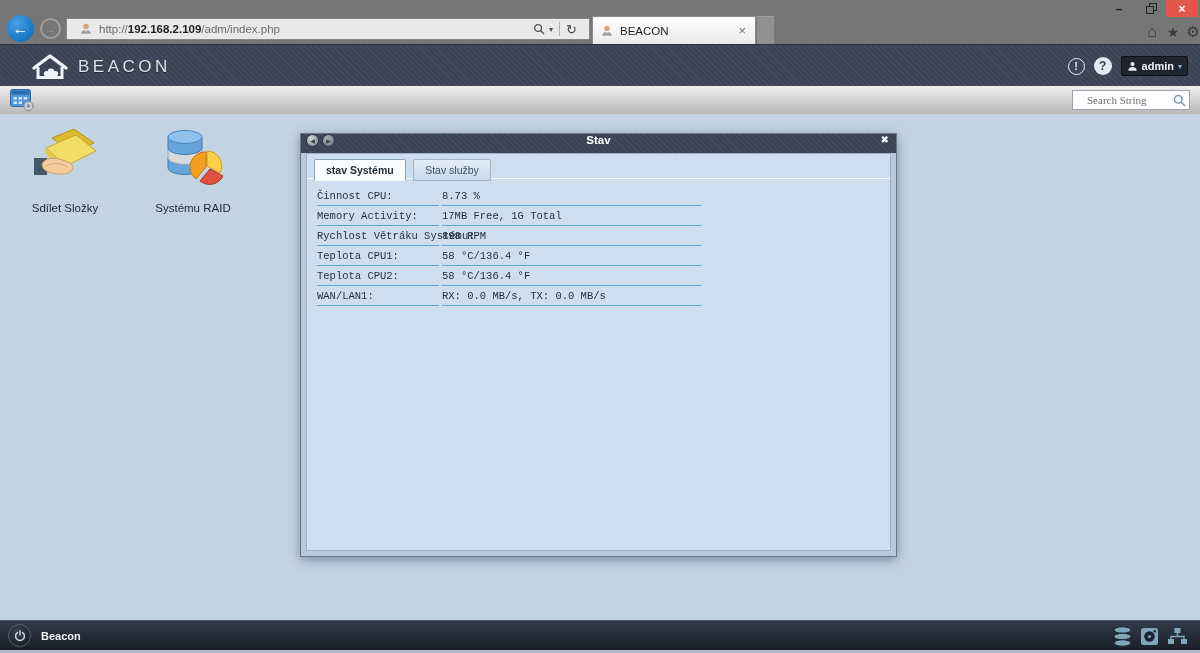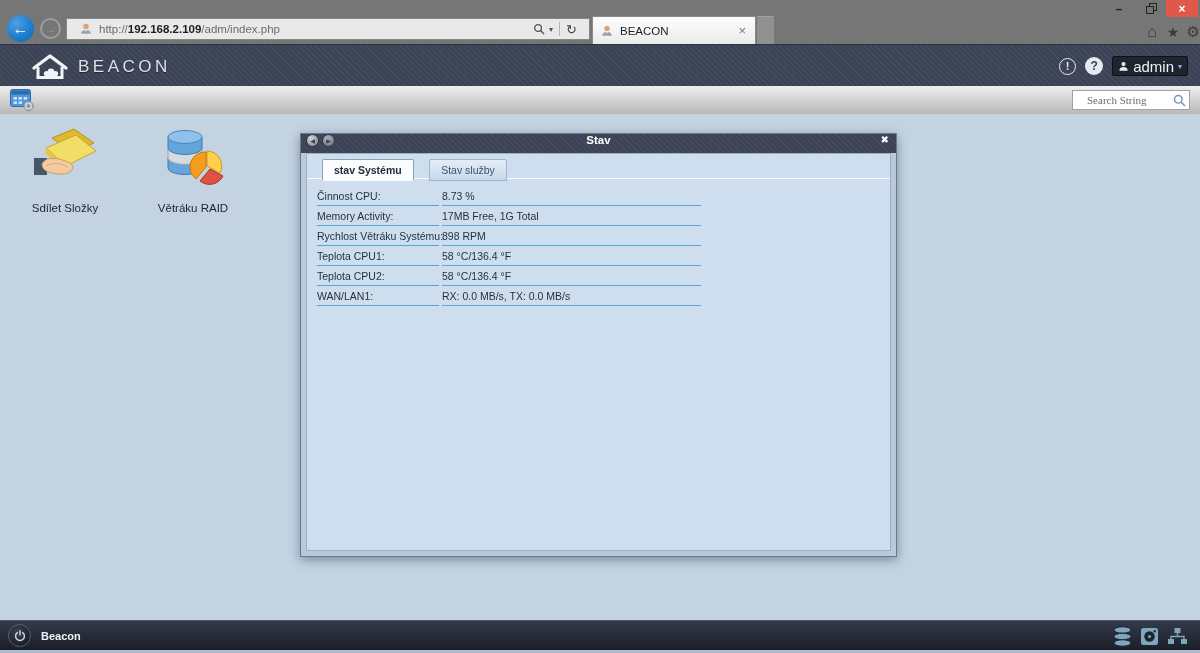--- a/index.html
+++ b/index.html
@@ -48,21 +48,21 @@
   .brand-logo { position:absolute; left:30px; top:8px; }
   .brand-name { position:absolute; left:78px; top:12px; font-size:17px; letter-spacing:3.5px;
     color:#dde2e9; text-shadow:0 1px 1px rgba(0,0,0,.5); }
   .hdr-right { position:absolute; right:12px; top:0; height:42px; display:flex; align-items:center; gap:9px; }
   .ic-alert { width:17px; height:17px; border-radius:50%; border:1.5px solid #e9edf3; color:#e9edf3;
     font-size:11px; font-weight:bold; display:flex; align-items:center; justify-content:center; }
   .ic-help { width:18px; height:18px; border-radius:50%; background:#e4eaf1; color:#39404e;
     font-size:12px; font-weight:bold; display:flex; align-items:center; justify-content:center; }
   .user-chip { height:20px; background:#20242f; border:1px solid #0d1016; border-radius:2px;
     display:flex; align-items:center; padding:0 5px; gap:4px; }
-  .user-chip .uname { font-size:15px; font-weight:normal; color:#eef1f5; }
+  .user-chip .uname { font-size:11px; font-weight:bold; color:#eef1f5; }
   .user-chip .ucaret { font-size:8px; color:#7db3dc; }
 
   
   .toolbar { position:absolute; left:0; top:86px; width:1200px; height:28px;
     background:linear-gradient(#efefef,#b7b7b7); }
   .tb-appicon { position:absolute; left:10px; top:3px; }
   .searchbox { position:absolute; right:10px; top:4px; width:118px; height:20px; background:#fff;
     border:1px solid #98a4b0; display:flex; align-items:center; }
   .searchbox input { flex:1; border:none; outline:none; background:transparent; padding:0 14px;
     font-family:"Liberation Serif", serif; font-size:11px; color:#333; min-width:0; }
@@ -89,25 +89,25 @@
     color:#3a404c; font-size:6px; display:flex; align-items:center; justify-content:center; }
   .dlg-navbtn.dim { opacity:.75; }
   .dlg-title { position:absolute; left:0; right:0; text-align:center; font-size:11.5px; font-weight:bold;
     color:#fff; }
   .dlg-close { margin-left:auto; margin-right:7px; color:#fbfcfe; font-size:10px; z-index:1; }
   .dlg-body { position:absolute; left:5px; right:5px; top:19px; bottom:5px; background:#cfdeee;
     border:1px solid #9db0c4; }
   .tabstrip { padding:4px 7px 0; border-bottom:1px solid #f6fafd; height:25px; }
   .dtab { display:inline-block; font-size:10.5px; padding:4px 11px; border:1px solid #9fb5ca;
     border-radius:2px 2px 0 0; margin-right:3px; background:linear-gradient(#e3edf7,#c7d9ea);
-    color:#3b536b; position:relative; top:1px;margin-left:8px; }
+    color:#3b536b; position:relative; top:1px; }
   .dtab.active { background:#fafcfe; border-color:#8ba3bb; border-bottom-color:#fafcfe;
     font-weight:bold; color:#1c2a38; }
   .dlg-rows { padding:7px 10px 0; }
-  .drow { display:flex; height:20px; font-size:10.5px; color:#1f2d3c; }
+  .drow { display:flex; height:20px; font-size:10.5px; color:#1f2d3c;font-family:Liberation Mono, monospace; }
   .drow .dlabel { width:122px; border-bottom:1px solid #57a6dd; padding-top:4px; white-space:nowrap; }
   .drow .dvalue { width:259px; margin-left:3px; border-bottom:1px solid #57a6dd; padding-top:4px; white-space:nowrap; }
 
   
   .taskbar { position:absolute; left:0; top:620px; width:1200px; height:30px;
     background:linear-gradient(#333a49,#1a1e28); border-top:1px solid #4c5668; }
   .bottom-strip { position:absolute; left:0; top:650px; width:1200px; height:3px; background:#aebccd; }
   .power-btn { position:absolute; left:8px; top:3px; width:23px; height:23px; border-radius:50%;
     background:radial-gradient(circle at 40% 30%, #3a4150, #1b1f29 75%); border:1px solid #586275;
     display:flex; align-items:center; justify-content:center; }
@@ -242,21 +242,21 @@
         <svg width="66" height="60" viewBox="0 0 66 60">
           <path d="M8,32 L8,42 A17,6.5 0 0 0 42,42 L42,32" fill="#64a6dc" stroke="#3f7ab0" stroke-width="1"></path>
           <path d="M8,22 L8,32 A17,6.5 0 0 0 42,32 L42,22" fill="#d6dadf" stroke="#9aa3ab" stroke-width="1"></path>
           <path d="M8,11 L8,22 A17,6.5 0 0 0 42,22 L42,11" fill="#64a6dc" stroke="#3f7ab0" stroke-width="1"></path>
           <ellipse cx="25" cy="11" rx="17" ry="6.5" fill="#8ec2ec" stroke="#4a86bc" stroke-width="1"></ellipse>
           <path d="M47,40 L47,25 A15,15 0 0 1 60,47 Z" fill="#ffd04a" stroke="#cf9a15" stroke-width="1"></path>
           <path d="M50,43 L63,50 A15,15 0 0 1 40,55 Z" fill="#dd5240" stroke="#a93525" stroke-width="1"></path>
           <path d="M46,41 L36,53 A15,15 0 0 1 46,26 Z" fill="#f59d1f" stroke="#c47612" stroke-width="1"></path>
         </svg>
       </div>
-      <div class="dlabel">Větráku RAID</div>
+      <div class="dlabel">Systému RAID</div>
     </div>
 
     <div class="dialog">
       <div class="dlg-titlebar">
         <div class="dlg-nav">
           <div class="dlg-navbtn">◀</div>
           <div class="dlg-navbtn dim">▶</div>
         </div>
         <div class="dlg-title">Stav</div>
         <div class="dlg-close">✖</div>

